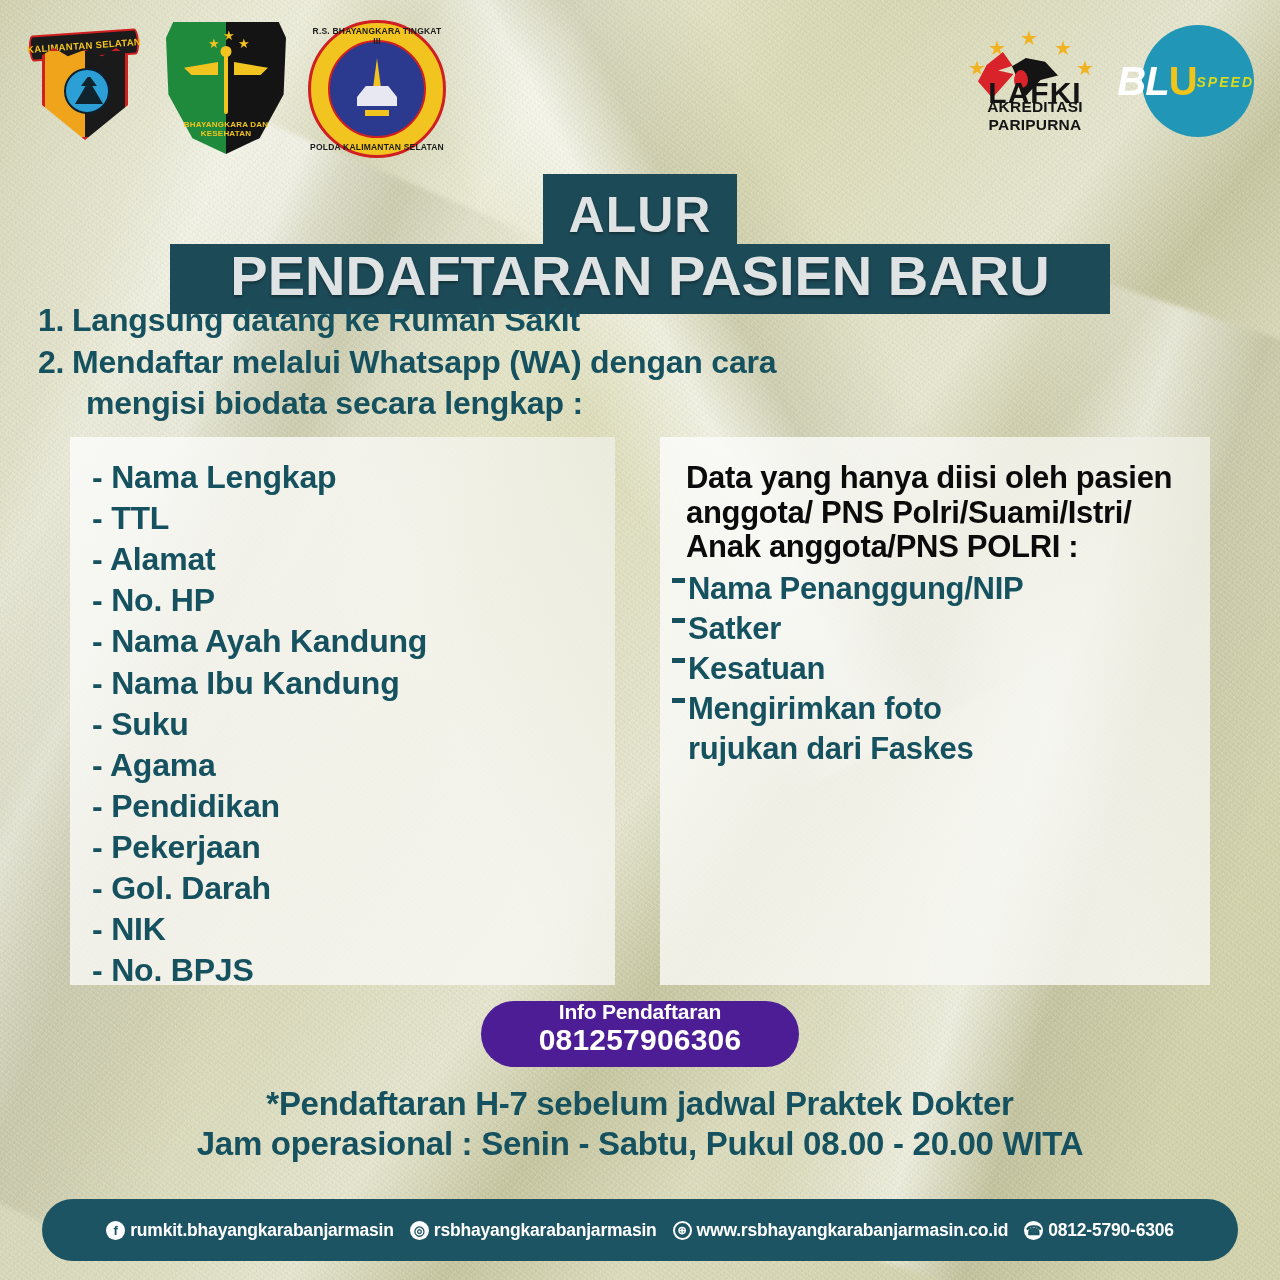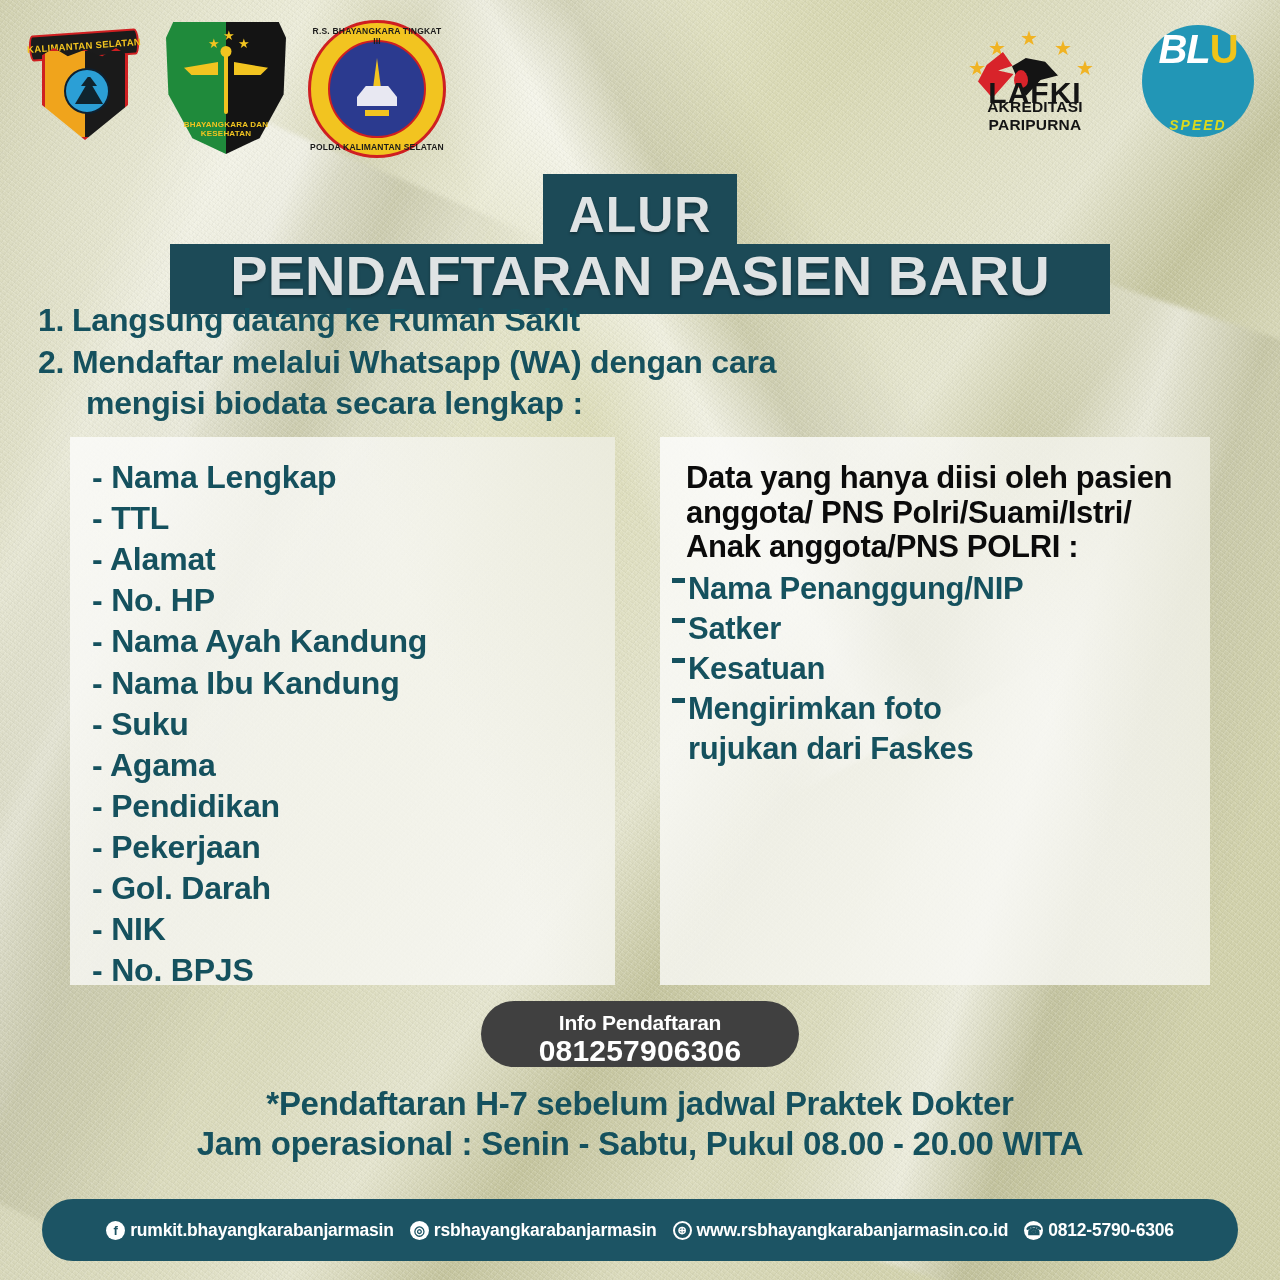--- a/index.html
+++ b/index.html
@@ -130,21 +130,21 @@
   }
   .lafki-bird .drop{
     position:absolute; left:36px; top:18px; width:14px; height:18px; background:#d8232a;
     border-radius:50% 50% 50% 50%/60% 60% 40% 40%;
   }
   .lafki-t1{ position:absolute; left:0; right:0; bottom:30px; text-align:center; font-size:30px; font-weight:bold; color:#141414; letter-spacing:1px;}
   .lafki-t2{ position:absolute; left:0; right:0; bottom:6px; text-align:center; font-size:15.5px; font-weight:bold; color:#141414; letter-spacing:.2px;}
 
   .logo-blu{
     position:relative; width:112px; height:112px; border-radius:50%;
-    background:#2296b6; display:flex; flex-direction:column; align-items:center; justify-content:center;gap:47px;
+    background:#2296b6; display:flex; flex-direction:row; align-items:center; justify-content:flex-end;
   }
   .blu-word{ color:#ffffff; font-size:40px; font-weight:bold; font-style:italic; letter-spacing:-1px; line-height:.95;}
   .blu-word i{ color:#f0c419; font-style:normal; }
   .blu-speed{ color:#d9d91f; font-size:14px; font-weight:bold; font-style:italic; letter-spacing:2px; margin-top:2px;}
 
   
   .title-wrap{ position:absolute; left:0; right:0; top:174px; text-align:center; }
   .title-1{
     display:inline-block; background:#1c4a57; color:#dfe3e4;
     font-size:50px; font-weight:bold; letter-spacing:1px;
@@ -199,22 +199,22 @@
   .rlist li .u{
     flex:none; width:16px; color:#15515e; position:relative; top:9px;
   }
   .rlist li .u::before{ content:""; display:block; width:13px; height:5px; background:#15515e;}
   .rlist li .lbl{ }
   .rlist li.cont{ padding-left:16px; }
 
   
   .info-pill{
     position:absolute; left:481px; top:1001px; width:318px; height:66px;
-    background:#404040; border-radius:34px;
-    display:flex; flex-direction:column; align-items:center; justify-content:flex-end;
+    background:#4c1d95; border-radius:34px;
+    display:flex; flex-direction:column; align-items:center; justify-content:flex-start;
     color:#ffffff;
   }
   .info-pill .l1{ font-size:21px; font-weight:bold; letter-spacing:-.2px; line-height:1;}
   .info-pill .l2{ font-size:30px; font-weight:bold; letter-spacing:.2px; line-height:1.1; margin-top:1px;}
 
   
   .notes{ position:absolute; left:0; right:0; top:1084px; text-align:center; color:#15515e; font-weight:bold; }
   .notes .n1{ font-size:33px; line-height:1.22; letter-spacing:-.3px; }
   .notes .n2{ font-size:33px; line-height:1.22; letter-spacing:-.3px; }
 

